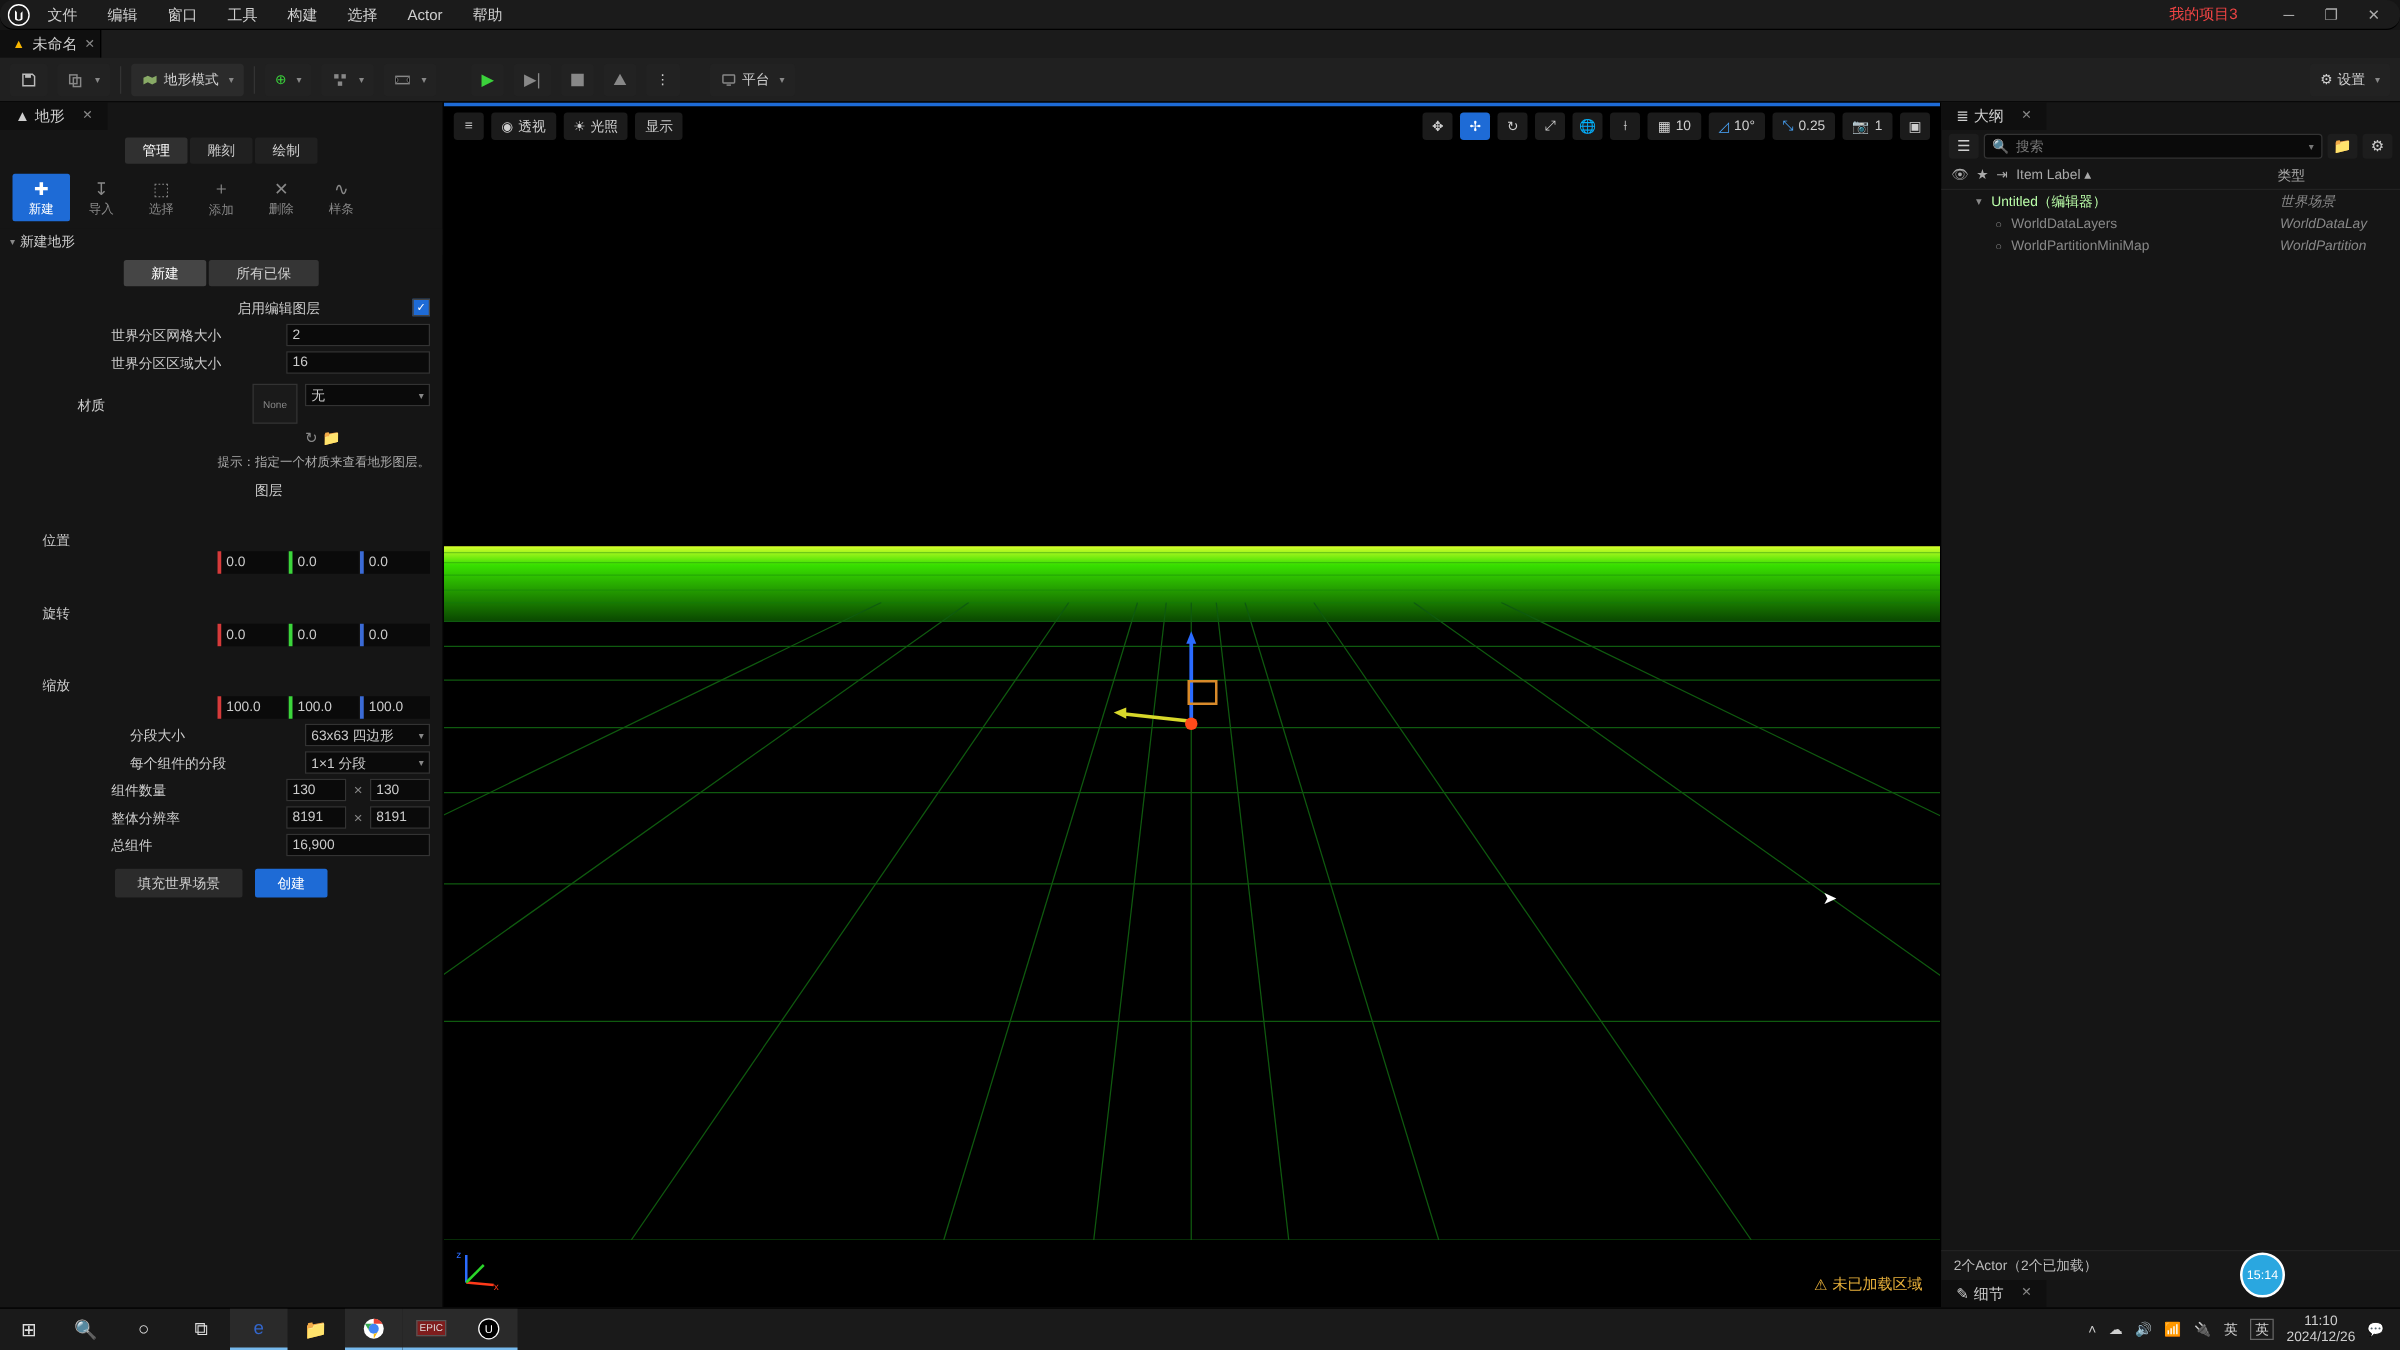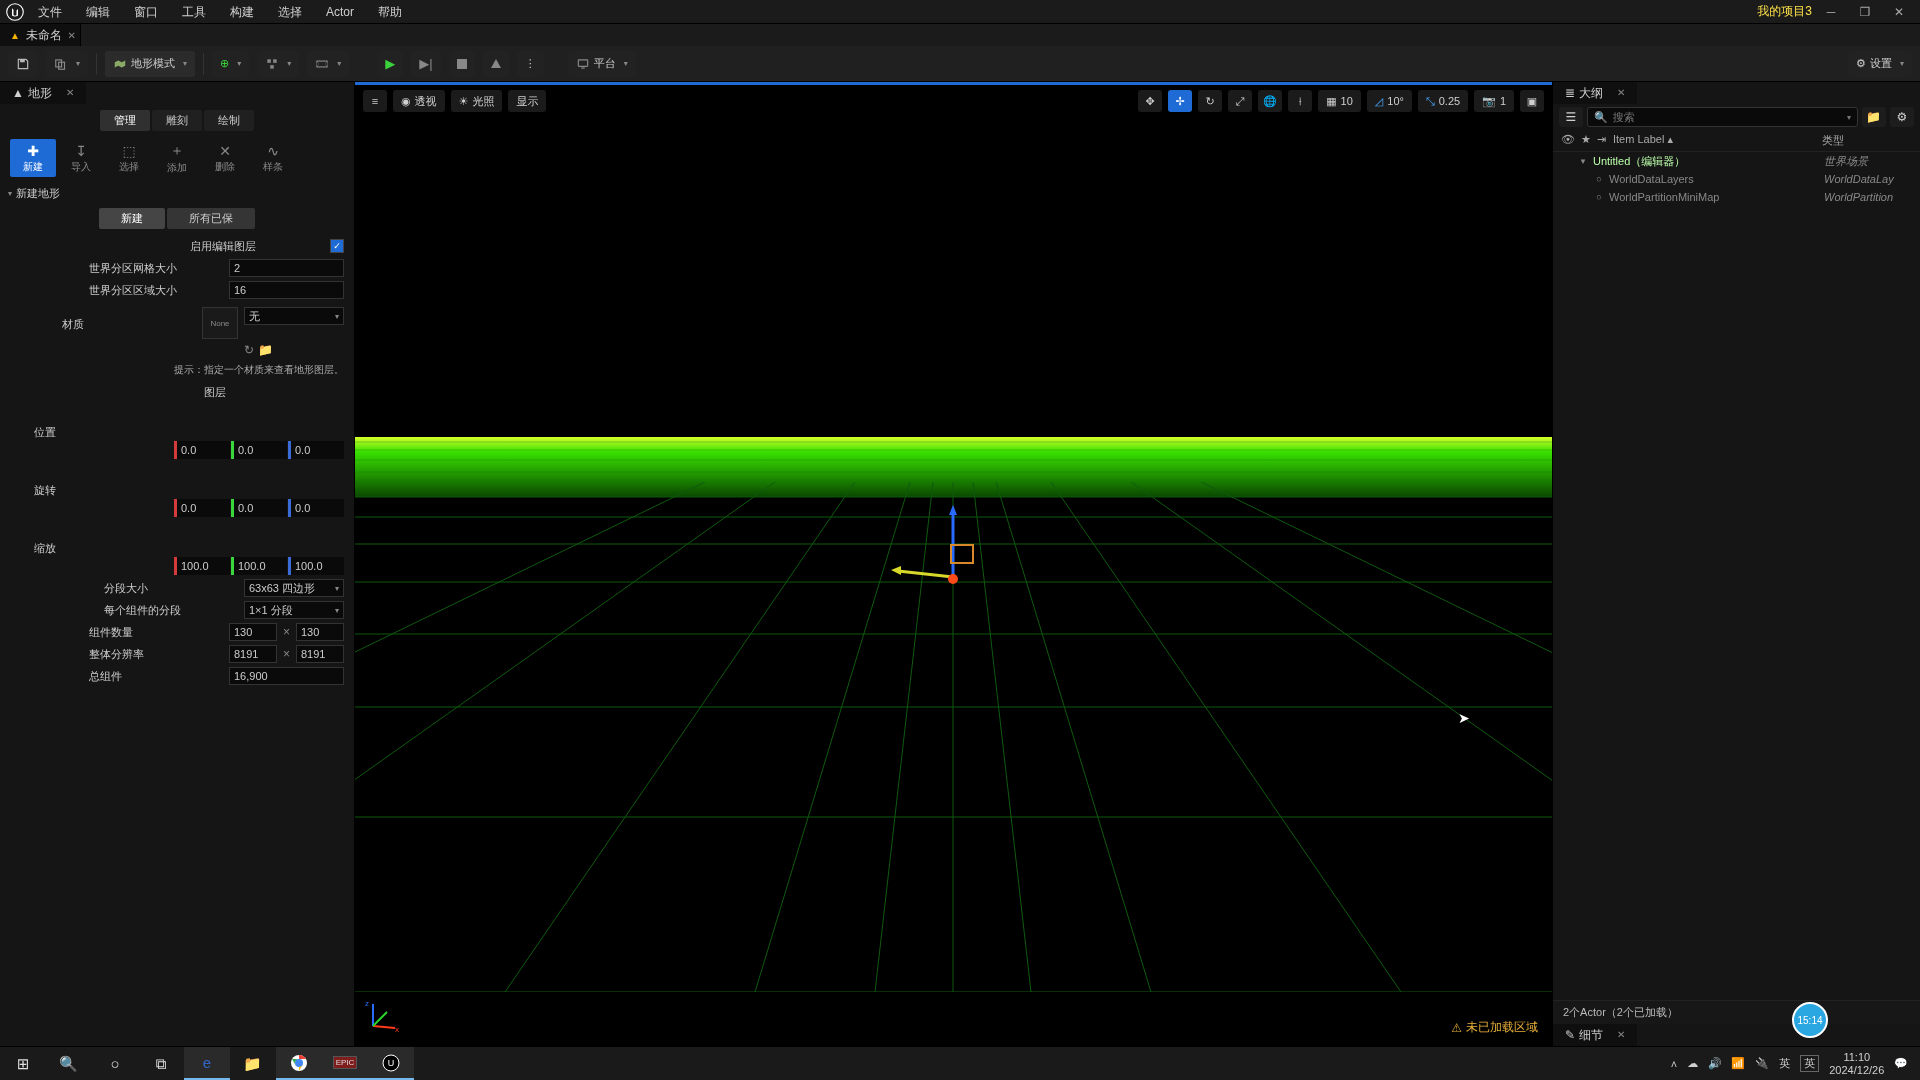--- a/index.html
+++ b/index.html
@@ -1,23 +1,23 @@
 <!DOCTYPE html>
 <html><head>
 <meta charset="utf-8">
 <style>
 * { margin:0; padding:0; box-sizing:border-box; font-family:"Segoe UI","Microsoft YaHei",sans-serif; user-select:none; }
 body { width:1920px; height:1080px; background:#151515; color:#cfcfcf; font-size:12px; overflow:hidden; position:relative; }
 .spacer { flex:1; }
 
 
-#menubar { height:24px; background:#1b1b1b; border-bottom:1px solid #000; display:flex; align-items:center; padding:0 4px; }
+#menubar { height:24px; background:#1b1b1b; border-bottom:1px solid #000; display:flex; align-items:center; padding:0 4px;border-radius:11px; }
 #menubar .logo { width:22px; height:22px; display:flex; align-items:center; justify-content:center; color:#fff; }
 #menubar .mitem { padding:0 12px; line-height:24px; cursor:pointer; }
-#menubar .proj { margin-right:2px; color:#fde047; }
+#menubar .proj { margin-right:24px; color:#ef4444; }
 #menubar .winbtn { width:34px; height:24px; display:flex; align-items:center; justify-content:center; color:#aaa; }
 
 
 #tabbar { height:22px; background:#1b1b1b; display:flex; align-items:flex-end; }
 #tabbar .tab { display:flex; align-items:center; height:22px; padding:0 18px 0 10px; background:#0f0f0f; border-right:1px solid #000; gap:6px; position:relative; }
 #tabbar .tab .dirty { color:#f7b500; font-size:10px; }
 #tabbar .tab .x { position:absolute; right:4px; color:#888; font-size:10px; }
 
 
 #toolbar { height:36px; background:#202020; border-bottom:1px solid #000; display:flex; align-items:center; padding:0 8px; gap:8px; }
@@ -339,20 +339,24 @@
     </div>
     <div class="prop">
       <div class="lbl">整体分辨率</div>
       <input type="text" style="width: 48px;" value="8191">
       <span style="padding:0 6px;color:#888">×</span>
       <input type="text" style="width: 48px;" value="8191">
     </div>
     <div class="prop">
       <div class="lbl">总组件</div>
       <input type="text" value="16,900" style="">
+    </div>
+    <div class="prop" style="justify-content:center;gap:10px;padding-top:8px">
+      <div class="bigbtn">填充世界场景</div>
+      <div class="bigbtn primary">创建</div>
     </div>
   </div>
 
   <div id="viewport">
     <svg id="scene" viewBox="0 0 1197 910" preserveAspectRatio="none">
       <defs>
         <linearGradient id="terr" x1="0" y1="0" x2="0" y2="1">
           <stop offset="0" stop-color="#d7ff2b"></stop>
             <stop offset="0.25" stop-color="#38e000"></stop>
             <stop offset="1" stop-color="#0a4800"></stop>

